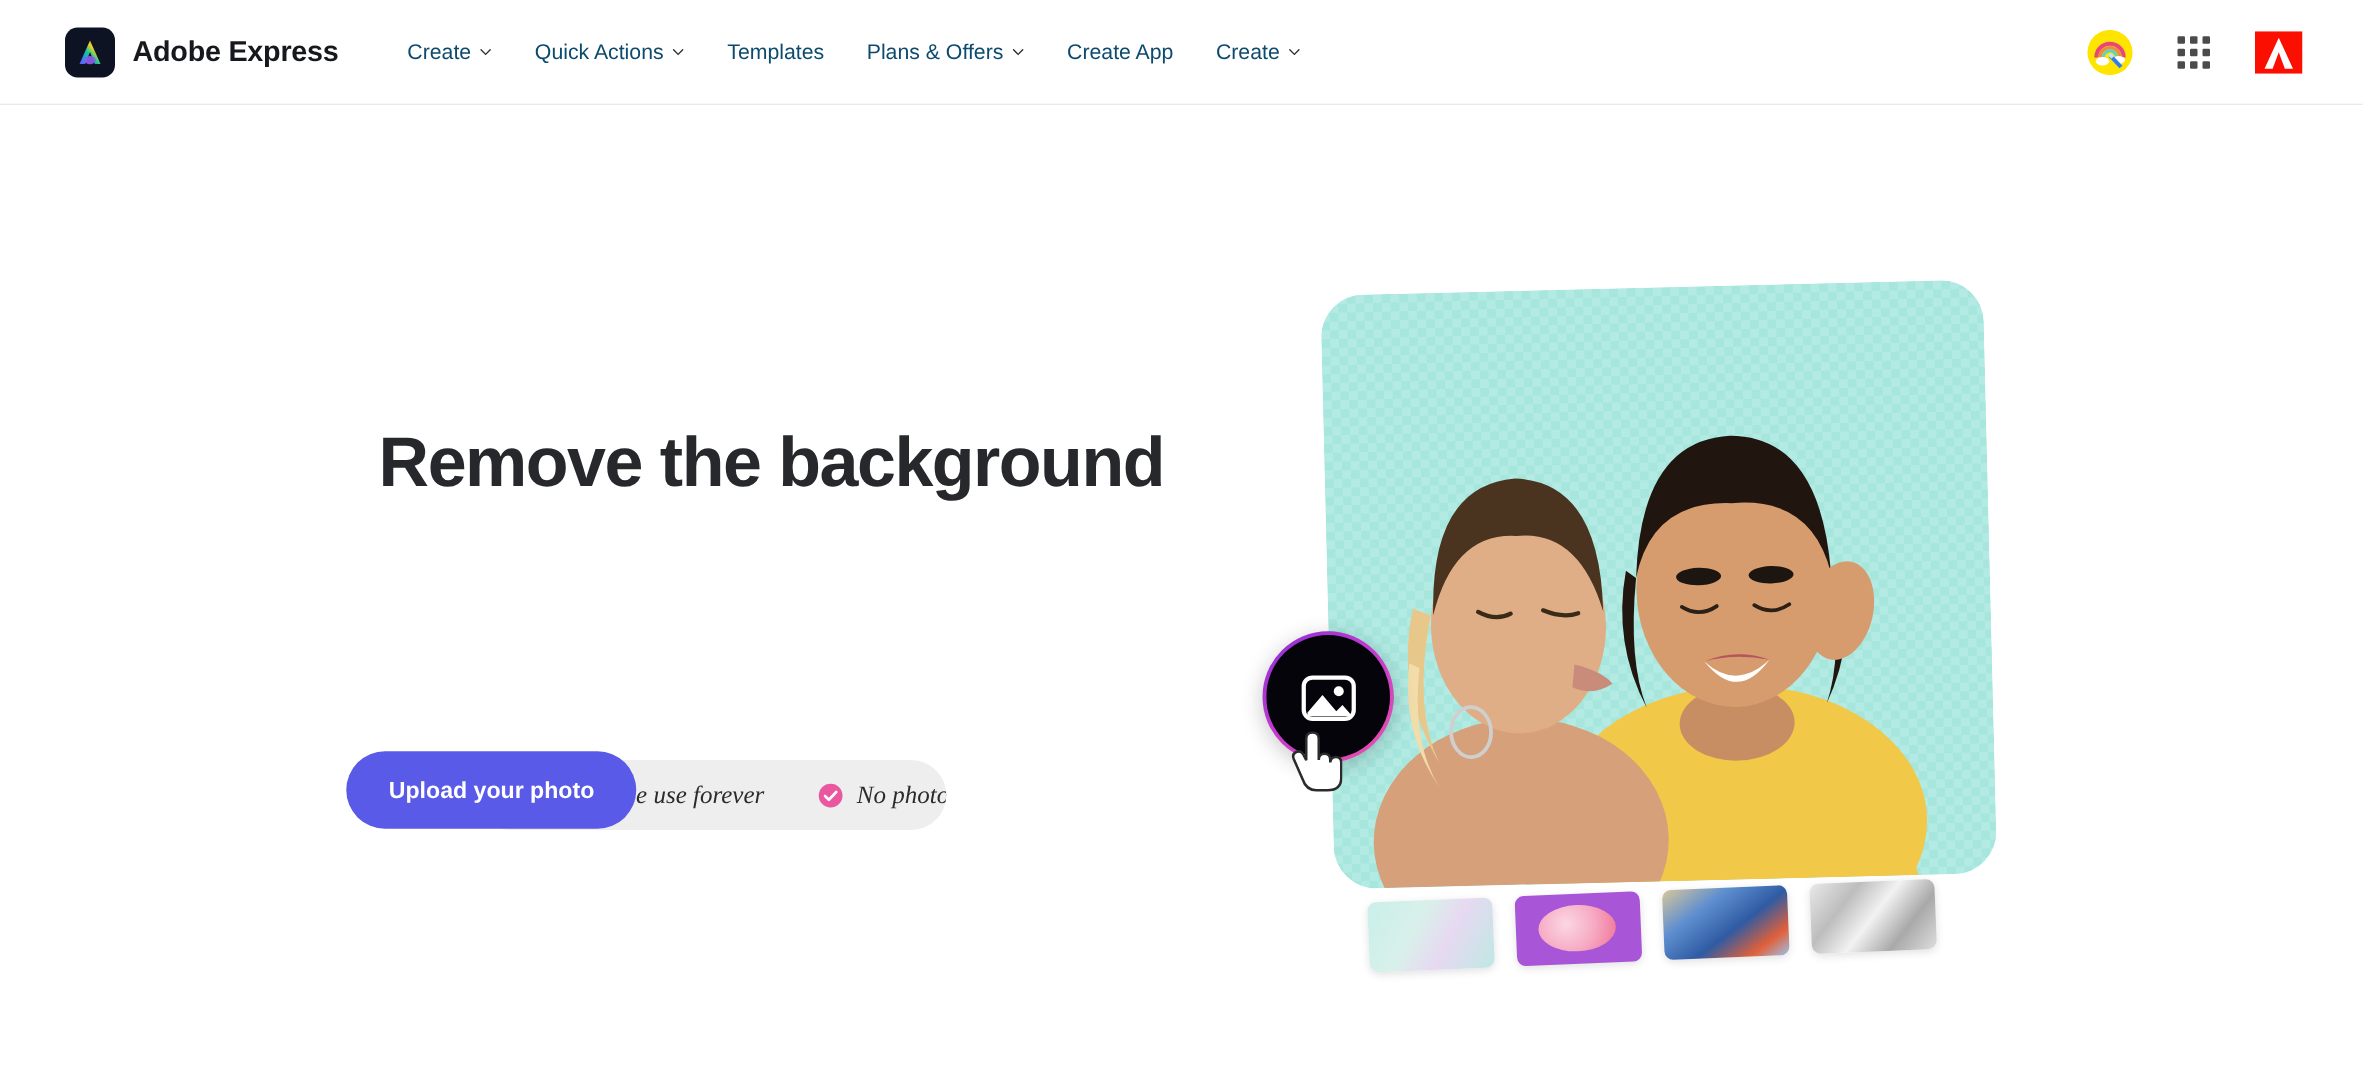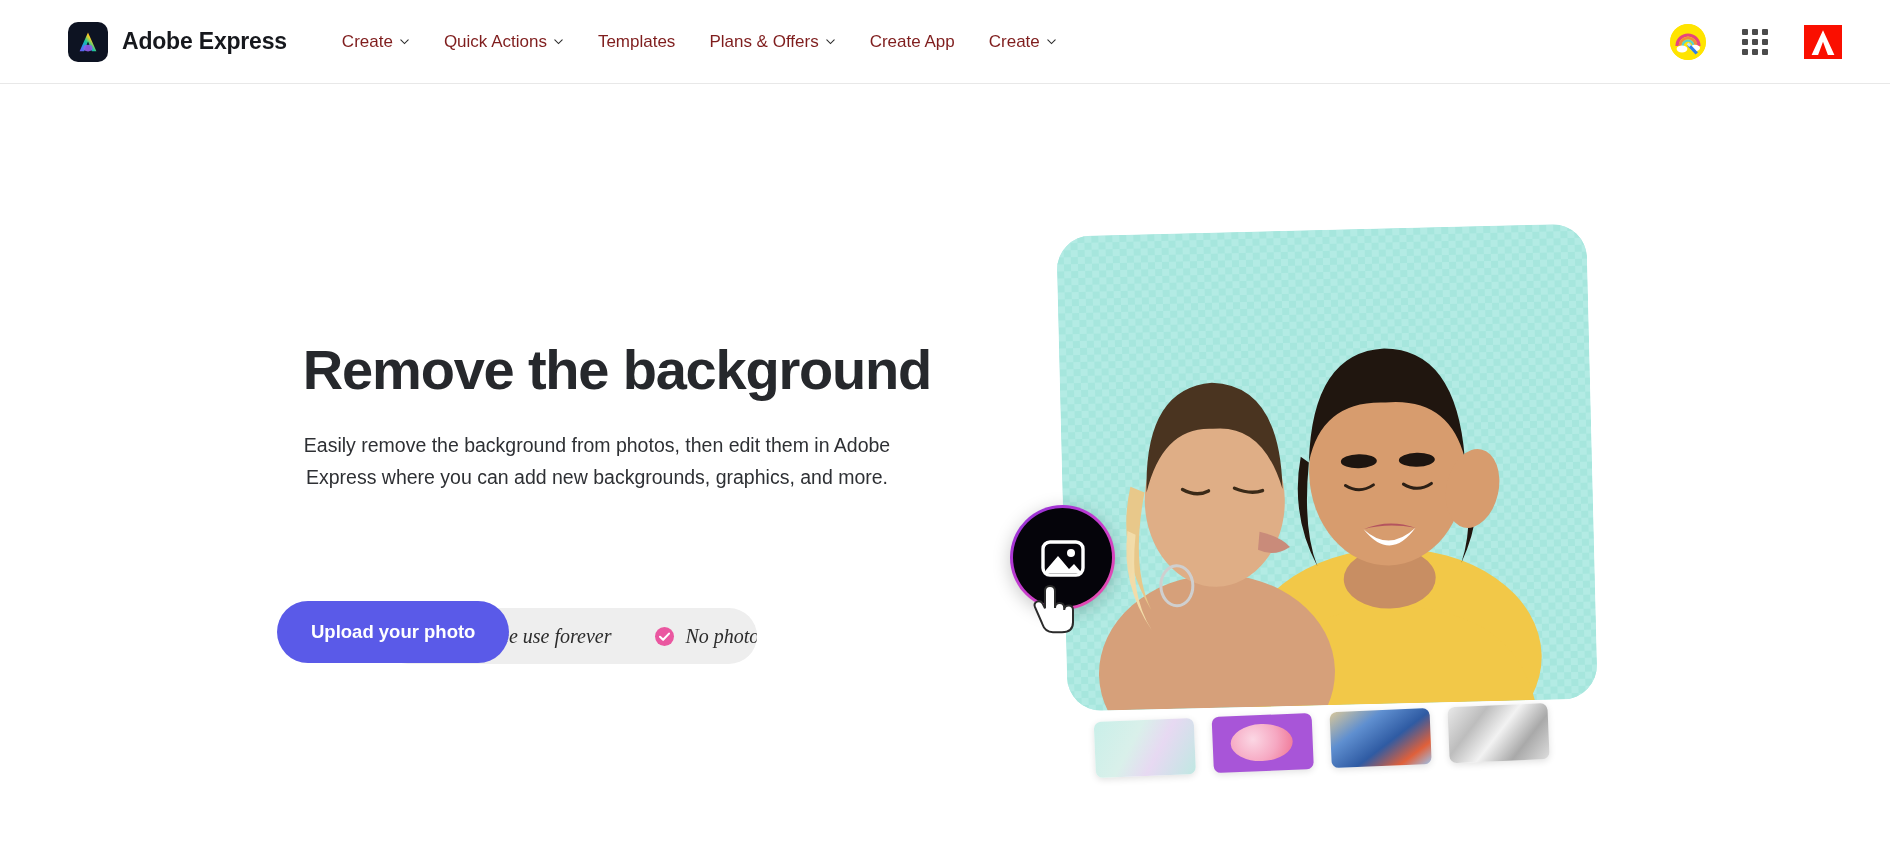--- a/index.html
+++ b/index.html
@@ -13,36 +13,36 @@
   .page { position: relative; width: 1900px; height: 860px; background: #fff; }
 
   
   .header {
     position: absolute; top: 0; left: 0;
     width: 1890px; height: 84px;
     background: #ffffff;
     border-bottom: 1px solid #e8e8e8;
     display: flex; align-items: center;
   }
-  .brand { display: flex; align-items: center; margin-left: 68px; gap: 14px; cursor: pointer; }
+  .brand { display: flex; align-items: center; margin-left: 52px; gap: 14px; cursor: pointer; }
   .brand-mark {
     width: 40px; height: 40px; border-radius: 10px;
     background: #0d1322;
     display: flex; align-items: center; justify-content: center;
     flex: none;
   }
   .brand-name {
     font-size: 23px; font-weight: 700; color: #16181d;
     letter-spacing: -0.2px; white-space: nowrap;
   }
 
   .nav { display: flex; align-items: center; margin-left: 38px; gap: 0px; }
   .nav-item {
     display: flex; align-items: center; gap: 6px;
-    font-size: 17px; color: #7f1d1d; cursor: pointer;
+    font-size: 17px; color: #0c4a6e; cursor: pointer;
     padding: 8px 17px; white-space: nowrap;
   }
   .chev { width: 11px; height: 11px; flex: none; display:block; }
 
   .header-right {
     margin-left: auto; margin-right: 48px;
     display: flex; align-items: center; gap: 36px;
   }
   .avatar {
     width: 36px; height: 36px; border-radius: 50%;
@@ -238,21 +238,20 @@
         <rect x="0" y="0" width="38" height="34" fill="#FA0F00"></rect>
         <path d="M19 5.2 L30.4 30 H23.9 L19 16.8 L14.1 30 H7.6 Z" fill="#ffffff"></path>
       </svg>
     </div>
   </header>
 
   <section class="hero-left">
     <h1 class="headline">
       <span>Remove the background</span><br>
     </h1>
-    <p class="subcopy">Easily remove the background from photos, then edit them in Adobe Express where you can add new backgrounds, graphics, and more.</p>
   </section>
 
   <div class="cta-row">
 
     <div class="benefits-pill">
       <span class="benefit">
         <span>ee use forever</span>
       </span>
       <span class="benefit">
         <span class="check-dot">

